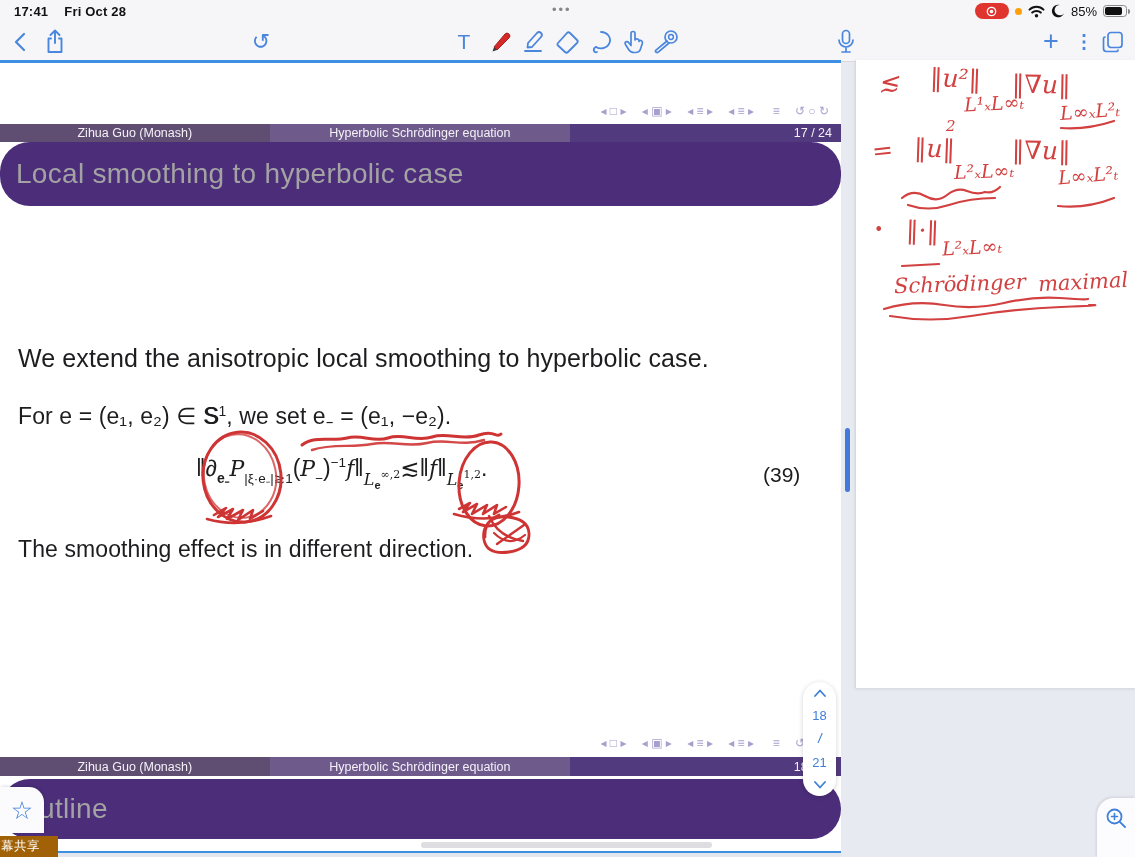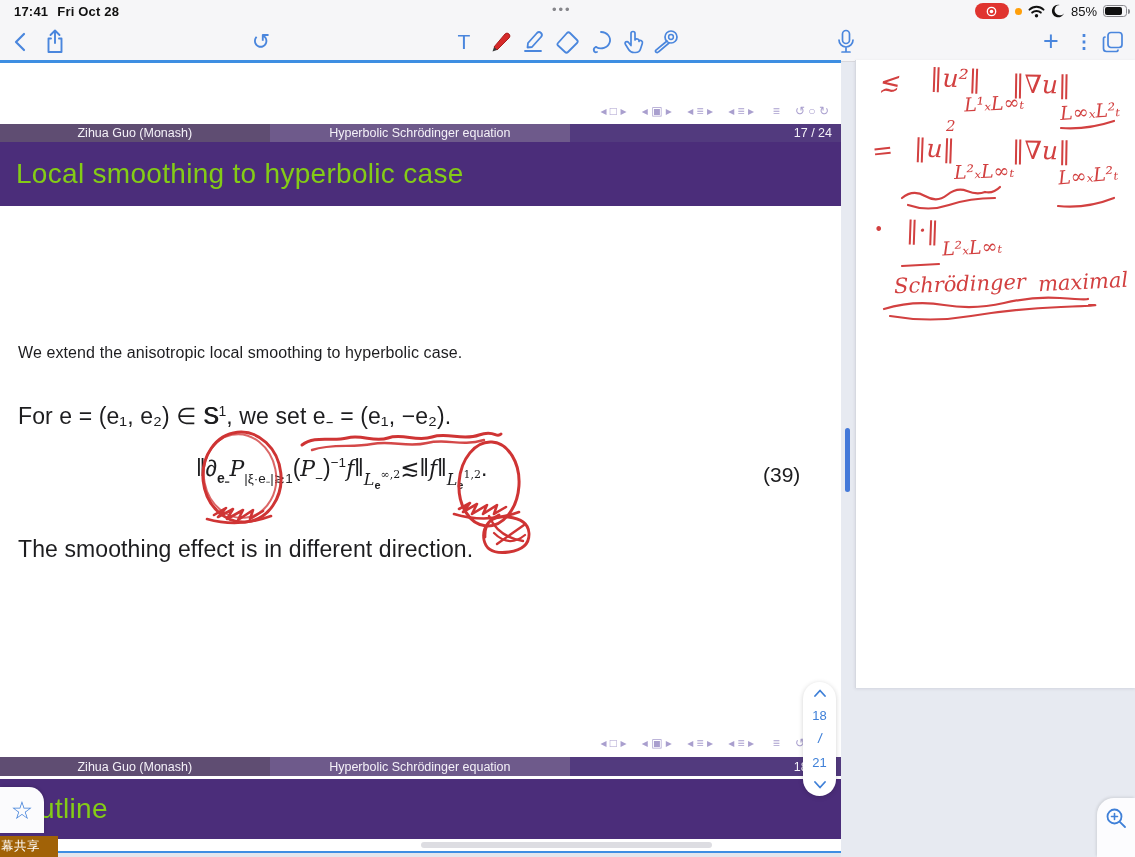--- a/index.html
+++ b/index.html
@@ -4,21 +4,21 @@
 <style>
   html,body{margin:0;padding:0;background:#e3e6ed;}
   *{box-sizing:border-box;}
   .screen{position:relative;width:1135px;height:857px;overflow:hidden;
           font-family:"Liberation Sans",sans-serif;background:#e3e6ed;}
 
   
   .chrome{position:absolute;left:0;top:0;width:1135px;height:62px;background:#f6f6f8;border-bottom:1px solid #d9d9de;}
   .statusbar{position:absolute;left:0;top:0;width:1135px;height:22px;}
   .st-left{position:absolute;left:14px;top:4px;font-size:13px;font-weight:700;color:#111;letter-spacing:.2px;}
-  .st-left .date{font-weight:600;margin-left:9px;}
+  .st-left .date{font-weight:600;margin-left:16px;}
   .st-dots{position:absolute;left:552px;top:2px;font-size:13px;color:#86868b;letter-spacing:2px;}
   .st-right{position:absolute;right:8px;top:3px;display:flex;align-items:center;gap:6px;height:16px;}
   .rec-pill{width:34px;height:16px;border-radius:9px;background:#e0342f;display:flex;align-items:center;justify-content:center;}
   .orange-dot{width:7px;height:7px;border-radius:50%;background:#ff9f0a;}
   .pct{font-size:13px;color:#111;font-weight:500;}
   .battery{position:relative;width:24px;height:12px;border:1px solid #87878c;border-radius:3.5px;padding:1px;}
   .battery .fill{height:100%;width:85%;background:#101010;border-radius:2px;}
   .battery .nub{position:absolute;right:-4px;top:3px;width:2.5px;height:5px;background:#87878c;border-radius:0 2px 2px 0;}
 
   .toolbar{position:absolute;left:0;top:22px;width:1135px;height:39px;}
@@ -37,25 +37,25 @@
   .navrow2{top:672px;}
 
   .footline{position:absolute;left:0;width:841px;height:18px;display:flex;font-size:12.5px;color:#f4f1f8;}
   .fl1{top:61px;}
   .fl2{top:694px;height:19px;}
   .fl-seg{height:100%;display:flex;align-items:center;justify-content:center;}
   .fl-a{width:280px;background:#5f4d72;}
   .fl-b{width:312px;background:#6e5a8b;}
   .fl-c{width:281px;background:#523a7e;justify-content:flex-end;padding-right:9px;}
 
-  .frametitle{position:absolute;left:0;width:841px;background:#4b2d7a;color:#84cc16;display:flex;align-items:center;}
+  .frametitle{position:absolute;left:0;width:841px;background:#4b2d7a;color:#a3a3a3;display:flex;align-items:center;border-radius:30px;}
   .ft1{top:79px;height:64px;font-size:28px;padding-left:16px;letter-spacing:.3px;}
   .ft-next{top:716px;height:60px;font-size:28px;padding-left:17px;letter-spacing:.3px;}
 
-  .bodytext{position:absolute;left:18px;color:#1d1d1f;font-size:16px;letter-spacing:.1px;}
+  .bodytext{position:absolute;left:18px;color:#1d1d1f;font-size:25px;letter-spacing:.1px;}
   .p1{top:281px;}
   .p2{top:336px;font-size:23px;}
   .p3{top:473px;font-size:23px;}
   .bb{text-shadow:.9px 0 currentColor;}
   .sup-sm{font-size:14px;vertical-align:8px;}
 
   
   .equation{position:absolute;left:196px;top:392px;font-size:23px;color:#1d1d1f;white-space:nowrap;}
   .equation .it{font-style:italic;font-family:"DejaVu Serif","Liberation Serif",serif;font-size:22px;}
   .eq-sub{font-size:13.5px;position:relative;top:7px;}

